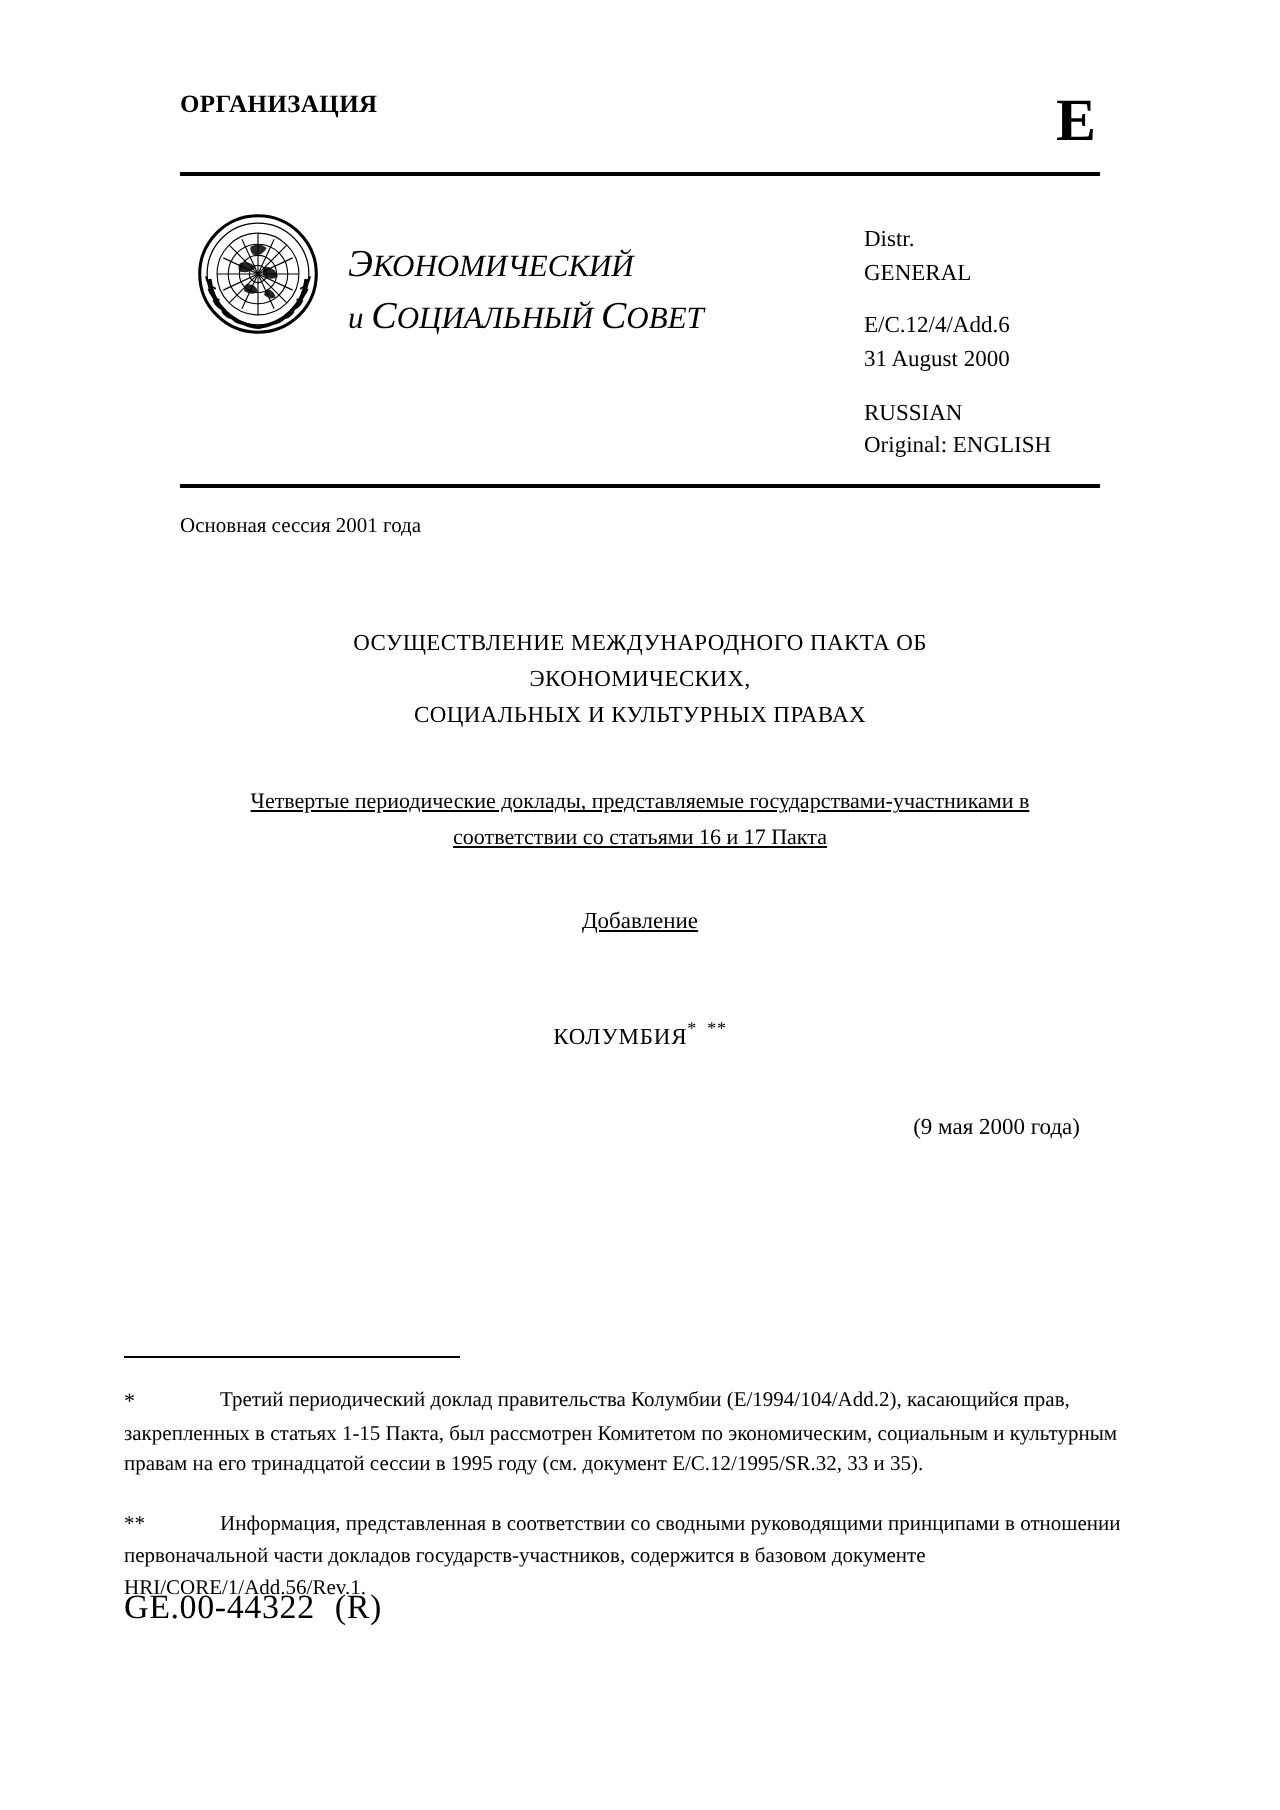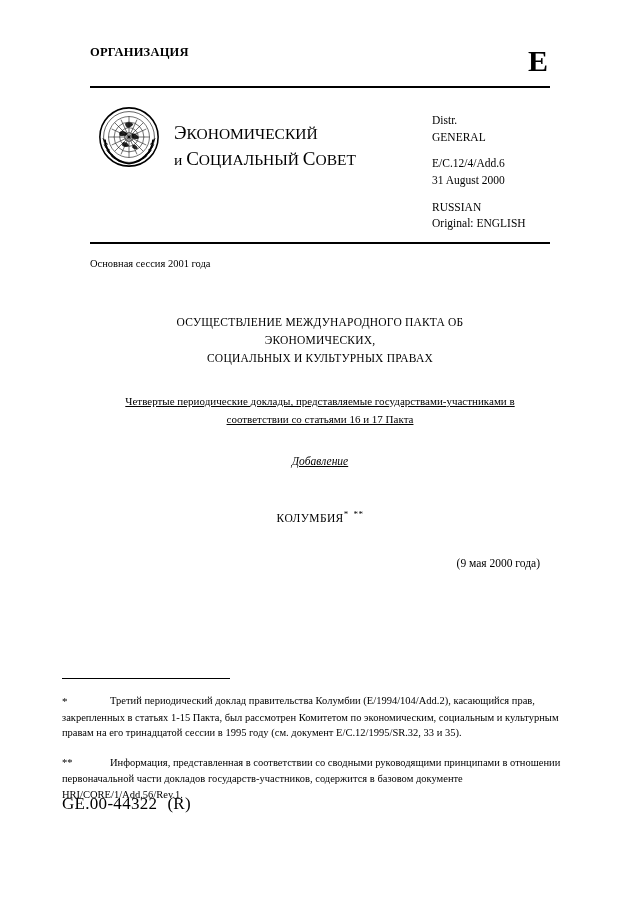--- a/index.html
+++ b/index.html
@@ -70,20 +70,21 @@
     height: 62px;
     margin-left: 8px;
     margin-top: 4px;
     flex: 0 0 auto;
   }
   .title-col {
     flex: 0 0 auto;
     width: 240px;
     margin-left: 14px;
     padding-top: 18px;
+    font-style: italic;
   }
   .title-line {
     font-family: "Liberation Serif", serif;
     font-size: 19px;
     line-height: 1.35;
     white-space: nowrap;
   }
   .title-line .cap { font-size: 19px; }
   .title-line .sc { font-size: 15.5px; }
   .dist-col {
@@ -115,21 +116,20 @@
   .subtitle {
     font-size: 11px;
     line-height: 1.6;
     text-decoration: underline;
     margin: 26px 22px 0 22px;
   }
   .addendum {
     font-size: 11.5px;
     text-decoration: underline;
     margin-top: 26px;
-    font-style: italic;
   }
   .country {
     font-size: 11.5px;
     margin-top: 42px;
     letter-spacing: 0.4px;
   }
   .country sup {
     font-size: 9px;
     vertical-align: super;
   }

